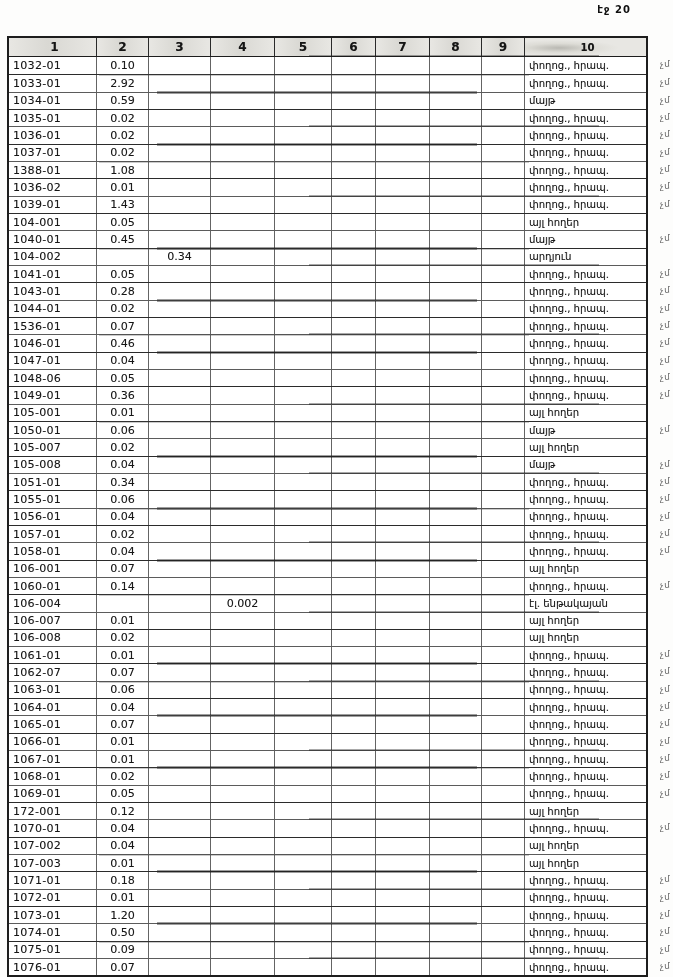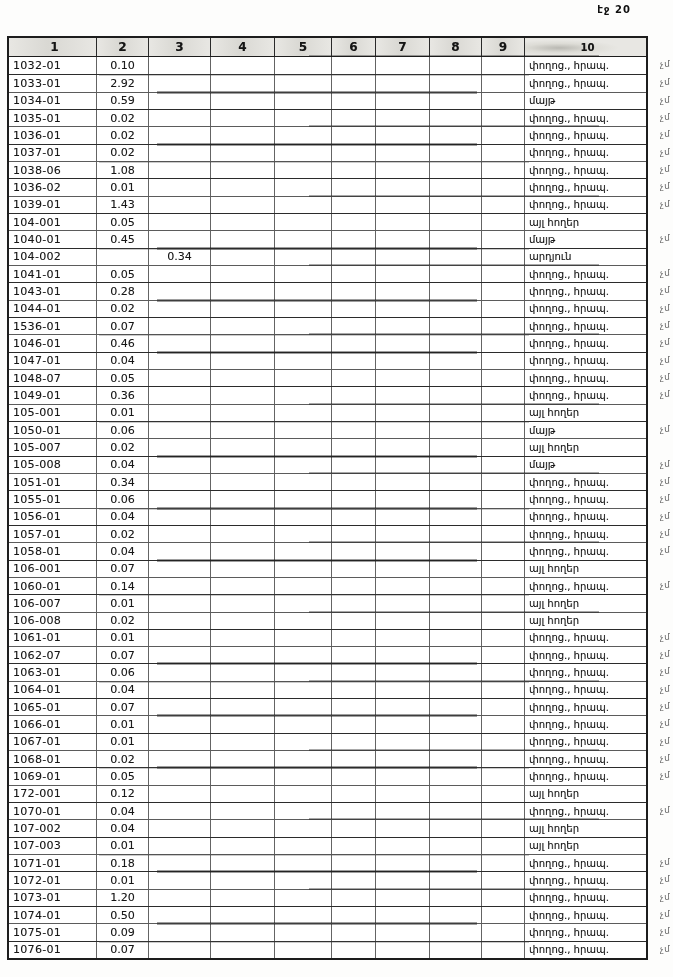--- a/index.html
+++ b/index.html
@@ -136,21 +136,21 @@
           <div class="cell c4"></div>
           <div class="cell c5"></div>
           <div class="cell c6"></div>
           <div class="cell c7"></div>
           <div class="cell c8"></div>
           <div class="cell c9"></div>
           <div class="cell c10">փողոց., հրապ.</div>
           <span class="margin-mark">չմ</span>
         </div>
         <div class="row">
-          <div class="cell c1">1038-06</div>
+          <div class="cell c1">1388-01</div>
           <div class="cell c2">1.08</div>
           <div class="cell c3"></div>
           <div class="cell c4"></div>
           <div class="cell c5"></div>
           <div class="cell c6"></div>
           <div class="cell c7"></div>
           <div class="cell c8"></div>
           <div class="cell c9"></div>
           <div class="cell c10">փողոց., հրապ.</div>
           <span class="margin-mark">չմ</span>
@@ -290,21 +290,21 @@
           <div class="cell c4"></div>
           <div class="cell c5"></div>
           <div class="cell c6"></div>
           <div class="cell c7"></div>
           <div class="cell c8"></div>
           <div class="cell c9"></div>
           <div class="cell c10">փողոց., հրապ.</div>
           <span class="margin-mark">չմ</span>
         </div>
         <div class="row">
-          <div class="cell c1">1048-07</div>
+          <div class="cell c1">1048-06</div>
           <div class="cell c2">0.05</div>
           <div class="cell c3"></div>
           <div class="cell c4"></div>
           <div class="cell c5"></div>
           <div class="cell c6"></div>
           <div class="cell c7"></div>
           <div class="cell c8"></div>
           <div class="cell c9"></div>
           <div class="cell c10">փողոց., հրապ.</div>
           <span class="margin-mark">չմ</span>
@@ -454,20 +454,32 @@
           <div class="cell c2">0.14</div>
           <div class="cell c3"></div>
           <div class="cell c4"></div>
           <div class="cell c5"></div>
           <div class="cell c6"></div>
           <div class="cell c7"></div>
           <div class="cell c8"></div>
           <div class="cell c9"></div>
           <div class="cell c10">փողոց., հրապ.</div>
           <span class="margin-mark">չմ</span>
+        </div>
+        <div class="row">
+          <div class="cell c1">106-004</div>
+          <div class="cell c2"></div>
+          <div class="cell c3"></div>
+          <div class="cell c4">0.002</div>
+          <div class="cell c5"></div>
+          <div class="cell c6"></div>
+          <div class="cell c7"></div>
+          <div class="cell c8"></div>
+          <div class="cell c9"></div>
+          <div class="cell c10">էլ. ենթակայան</div>
         </div>
         <div class="row">
           <div class="cell c1">106-007</div>
           <div class="cell c2">0.01</div>
           <div class="cell c3"></div>
           <div class="cell c4"></div>
           <div class="cell c5"></div>
           <div class="cell c6"></div>
           <div class="cell c7"></div>
           <div class="cell c8"></div>

